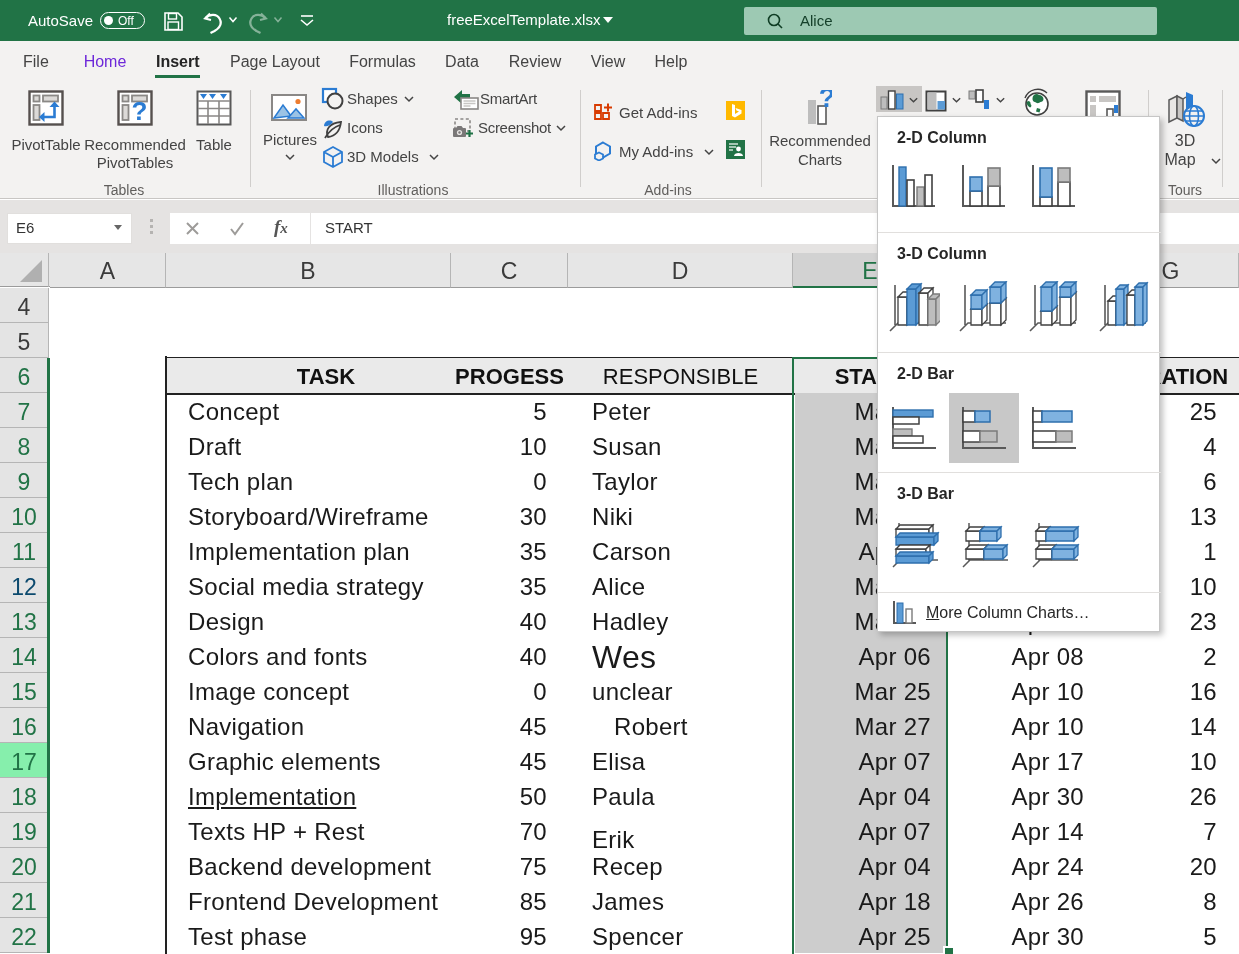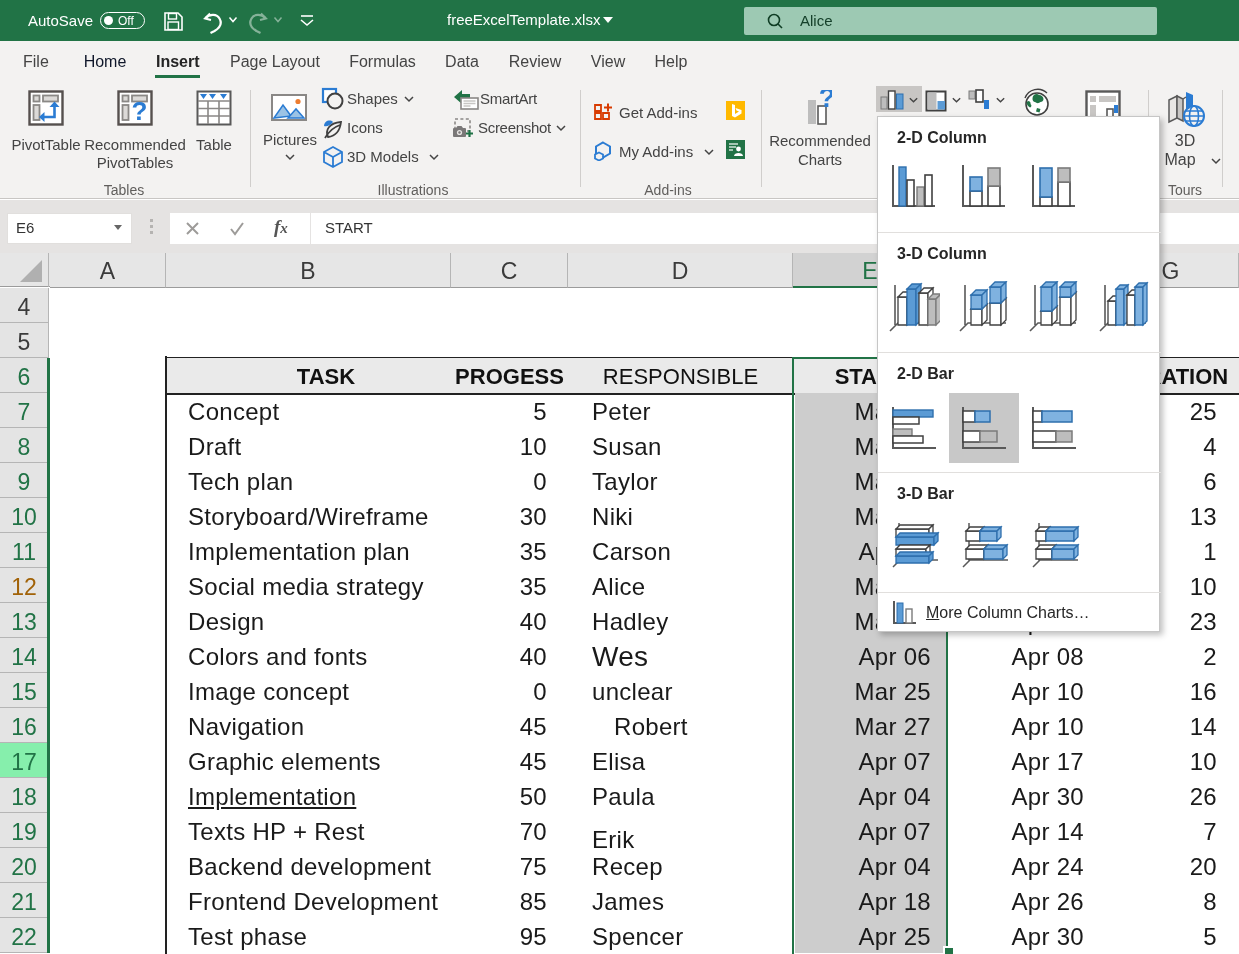--- a/index.html
+++ b/index.html
@@ -41,21 +41,21 @@
 <div class="ab" style="left:744px;top:7px;width:413px;height:28px;background:#9dc9b3;border-radius:2px;">
       <svg class="ab" style="left:22px;top:5px;" width="18" height="18" viewBox="0 0 18 18">
         <circle cx="8" cy="8" r="5.5" fill="none" stroke="#0f3d24" stroke-width="1.6"></circle>
         <path d="M12 12 l4 4" stroke="#0f3d24" stroke-width="1.6"></path>
       </svg>
       <div class="ab" style="left:56px;top:5px;color:#15402a;font-size:15px;">Alice</div>
     </div>
 </div>
 <div class="ab" style="left:0;top:41px;width:1239px;height:43px;background:#f3f2f1;">
 <div class="ab" style="left:23px;top:12px;width:23px;text-align:center;font-size:16px;white-space:nowrap;color:#444;">File</div>
-<div class="ab" style="left:83px;top:12px;width:44px;text-align:center;font-size:16px;white-space:nowrap;color:#0f172a;">Home</div>
+<div class="ab" style="left:83px;top:12px;width:44px;text-align:center;font-size:16px;white-space:nowrap;color:#6d28d9;">Home</div>
 <div class="ab" style="left:156px;top:12px;width:42px;text-align:center;font-size:16px;white-space:nowrap;font-weight:bold;color:#242424;">Insert</div>
 <div class="ab" style="left:230px;top:12px;width:87px;text-align:center;font-size:16px;white-space:nowrap;color:#444;">Page Layout</div>
 <div class="ab" style="left:337px;top:12px;width:91px;text-align:center;font-size:16px;white-space:nowrap;color:#444;">Formulas</div>
 <div class="ab" style="left:444px;top:12px;width:36px;text-align:center;font-size:16px;white-space:nowrap;color:#444;">Data</div>
 <div class="ab" style="left:507px;top:12px;width:56px;text-align:center;font-size:16px;white-space:nowrap;color:#444;">Review</div>
 <div class="ab" style="left:589px;top:12px;width:38px;text-align:center;font-size:16px;white-space:nowrap;color:#444;">View</div>
 <div class="ab" style="left:652px;top:12px;width:38px;text-align:center;font-size:16px;white-space:nowrap;color:#444;">Help</div>
 <div class="ab" style="left:155px;top:34px;width:45px;height:3px;background:#217346;"></div>
 </div>
 <div class="ab" style="left:0;top:84px;width:1239px;height:115px;background:#f3f2f1;border-bottom:1px solid #c8c6c4;">
@@ -252,21 +252,21 @@
 <div class="ab" style="left:948px;top:0;width:155px;height:35px;background:#e6e6e6;border-bottom:1px solid #9b9b9b;border-right:1px solid #b5b5b5;color:#3b3b3b;font-size:23px;text-align:center;line-height:36px;">F</div>
 <div class="ab" style="left:1103px;top:0;width:136px;height:35px;background:#e6e6e6;border-bottom:1px solid #9b9b9b;border-right:1px solid #b5b5b5;color:#3b3b3b;font-size:23px;text-align:center;line-height:36px;">G</div>
 <div class="ab" style="left:0;top:35px;width:49px;height:35px;background:#e4e4e4;border-bottom:1px solid #b5b5b5;border-right:1px solid #b5b5b5;color:#3b3b3b;font-size:23px;text-align:center;line-height:38px;">4</div>
 <div class="ab" style="left:0;top:70px;width:49px;height:35px;background:#e4e4e4;border-bottom:1px solid #b5b5b5;border-right:1px solid #b5b5b5;color:#3b3b3b;font-size:23px;text-align:center;line-height:38px;">5</div>
 <div class="ab" style="left:0;top:105px;width:49px;height:35px;background:#e4e4e4;border-bottom:1px solid #b5b5b5;border-right:1px solid #b5b5b5;color:#217346;font-size:23px;text-align:center;line-height:38px;">6</div>
 <div class="ab" style="left:0;top:140px;width:49px;height:35px;background:#e4e4e4;border-bottom:1px solid #b5b5b5;border-right:1px solid #b5b5b5;color:#217346;font-size:23px;text-align:center;line-height:38px;">7</div>
 <div class="ab" style="left:0;top:175px;width:49px;height:35px;background:#e4e4e4;border-bottom:1px solid #b5b5b5;border-right:1px solid #b5b5b5;color:#217346;font-size:23px;text-align:center;line-height:38px;">8</div>
 <div class="ab" style="left:0;top:210px;width:49px;height:35px;background:#e4e4e4;border-bottom:1px solid #b5b5b5;border-right:1px solid #b5b5b5;color:#217346;font-size:23px;text-align:center;line-height:38px;">9</div>
 <div class="ab" style="left:0;top:245px;width:49px;height:35px;background:#e4e4e4;border-bottom:1px solid #b5b5b5;border-right:1px solid #b5b5b5;color:#217346;font-size:23px;text-align:center;line-height:38px;">10</div>
 <div class="ab" style="left:0;top:280px;width:49px;height:35px;background:#e4e4e4;border-bottom:1px solid #b5b5b5;border-right:1px solid #b5b5b5;color:#217346;font-size:23px;text-align:center;line-height:38px;">11</div>
-<div class="ab" style="left:0;top:315px;width:49px;height:35px;background:#e4e4e4;border-bottom:1px solid #b5b5b5;border-right:1px solid #b5b5b5;color:#a16207;font-size:23px;text-align:center;line-height:38px;">12</div>
+<div class="ab" style="left:0;top:315px;width:49px;height:35px;background:#e4e4e4;border-bottom:1px solid #b5b5b5;border-right:1px solid #b5b5b5;color:#0c4a6e;font-size:23px;text-align:center;line-height:38px;">12</div>
 <div class="ab" style="left:0;top:350px;width:49px;height:35px;background:#e4e4e4;border-bottom:1px solid #b5b5b5;border-right:1px solid #b5b5b5;color:#217346;font-size:23px;text-align:center;line-height:38px;">13</div>
 <div class="ab" style="left:0;top:385px;width:49px;height:35px;background:#e4e4e4;border-bottom:1px solid #b5b5b5;border-right:1px solid #b5b5b5;color:#217346;font-size:23px;text-align:center;line-height:38px;">14</div>
 <div class="ab" style="left:0;top:420px;width:49px;height:35px;background:#e4e4e4;border-bottom:1px solid #b5b5b5;border-right:1px solid #b5b5b5;color:#217346;font-size:23px;text-align:center;line-height:38px;">15</div>
 <div class="ab" style="left:0;top:455px;width:49px;height:35px;background:#e4e4e4;border-bottom:1px solid #b5b5b5;border-right:1px solid #b5b5b5;color:#217346;font-size:23px;text-align:center;line-height:38px;">16</div>
 <div class="ab" style="left:0;top:490px;width:49px;height:35px;background:#86efac;border-bottom:1px solid #b5b5b5;border-right:1px solid #b5b5b5;color:#217346;font-size:23px;text-align:center;line-height:38px;">17</div>
 <div class="ab" style="left:0;top:525px;width:49px;height:35px;background:#e4e4e4;border-bottom:1px solid #b5b5b5;border-right:1px solid #b5b5b5;color:#217346;font-size:23px;text-align:center;line-height:38px;">18</div>
 <div class="ab" style="left:0;top:560px;width:49px;height:35px;background:#e4e4e4;border-bottom:1px solid #b5b5b5;border-right:1px solid #b5b5b5;color:#217346;font-size:23px;text-align:center;line-height:38px;">19</div>
 <div class="ab" style="left:0;top:595px;width:49px;height:35px;background:#e4e4e4;border-bottom:1px solid #b5b5b5;border-right:1px solid #b5b5b5;color:#217346;font-size:23px;text-align:center;line-height:38px;">20</div>
 <div class="ab" style="left:0;top:630px;width:49px;height:35px;background:#e4e4e4;border-bottom:1px solid #b5b5b5;border-right:1px solid #b5b5b5;color:#217346;font-size:23px;text-align:center;line-height:38px;">21</div>
 <div class="ab" style="left:0;top:665px;width:49px;height:35px;background:#e4e4e4;border-bottom:1px solid #b5b5b5;border-right:1px solid #b5b5b5;color:#217346;font-size:23px;text-align:center;line-height:38px;">22</div>
@@ -318,21 +318,21 @@
 <div class="ab" style="left:950px;top:315px;width:134px;text-align:right;height:35px;line-height:38px;font-size:24px;letter-spacing:0.3px;color:#1a1a1a;">Apr 04</div>
 <div class="ab" style="left:1100px;top:315px;width:117px;text-align:right;height:35px;line-height:38px;font-size:24px;letter-spacing:0.3px;color:#1a1a1a;">10</div>
 <div class="ab" style="left:188px;top:350px;height:35px;line-height:38px;font-size:24px;letter-spacing:0.3px;color:#1a1a1a;">Design</div>
 <div class="ab" style="left:400px;top:350px;width:147px;text-align:right;height:35px;line-height:38px;font-size:24px;letter-spacing:0.3px;color:#1a1a1a;">40</div>
 <div class="ab" style="left:592px;top:350px;height:35px;line-height:38px;font-size:24px;letter-spacing:0.3px;color:#1a1a1a;">Hadley</div>
 <div class="ab" style="left:800px;top:350px;width:131px;text-align:right;height:35px;line-height:38px;font-size:24px;letter-spacing:0.3px;color:#1a1a1a;">Mar 30</div>
 <div class="ab" style="left:950px;top:350px;width:134px;text-align:right;height:35px;line-height:38px;font-size:24px;letter-spacing:0.3px;color:#1a1a1a;">Apr 22</div>
 <div class="ab" style="left:1100px;top:350px;width:117px;text-align:right;height:35px;line-height:38px;font-size:24px;letter-spacing:0.3px;color:#1a1a1a;">23</div>
 <div class="ab" style="left:188px;top:385px;height:35px;line-height:38px;font-size:24px;letter-spacing:0.3px;color:#1a1a1a;">Colors and fonts</div>
 <div class="ab" style="left:400px;top:385px;width:147px;text-align:right;height:35px;line-height:38px;font-size:24px;letter-spacing:0.3px;color:#1a1a1a;">40</div>
-<div class="ab" style="left:592px;top:385px;height:35px;line-height:38px;font-size:28px;letter-spacing:0.3px;color:#1a1a1a;">Wes</div>
+<div class="ab" style="left:592px;top:385px;height:35px;line-height:38px;font-size:32px;letter-spacing:0.3px;color:#1a1a1a;">Wes</div>
 <div class="ab" style="left:800px;top:385px;width:131px;text-align:right;height:35px;line-height:38px;font-size:24px;letter-spacing:0.3px;color:#1a1a1a;">Apr 06</div>
 <div class="ab" style="left:950px;top:385px;width:134px;text-align:right;height:35px;line-height:38px;font-size:24px;letter-spacing:0.3px;color:#1a1a1a;">Apr 08</div>
 <div class="ab" style="left:1100px;top:385px;width:117px;text-align:right;height:35px;line-height:38px;font-size:24px;letter-spacing:0.3px;color:#1a1a1a;">2</div>
 <div class="ab" style="left:188px;top:420px;height:35px;line-height:38px;font-size:24px;letter-spacing:0.3px;color:#1a1a1a;">Image concept</div>
 <div class="ab" style="left:400px;top:420px;width:147px;text-align:right;height:35px;line-height:38px;font-size:24px;letter-spacing:0.3px;color:#1a1a1a;">0</div>
 <div class="ab" style="left:592px;top:420px;height:35px;line-height:38px;font-size:24px;letter-spacing:0.3px;color:#1a1a1a;">unclear</div>
 <div class="ab" style="left:800px;top:420px;width:131px;text-align:right;height:35px;line-height:38px;font-size:24px;letter-spacing:0.3px;color:#1a1a1a;">Mar 25</div>
 <div class="ab" style="left:950px;top:420px;width:134px;text-align:right;height:35px;line-height:38px;font-size:24px;letter-spacing:0.3px;color:#1a1a1a;">Apr 10</div>
 <div class="ab" style="left:1100px;top:420px;width:117px;text-align:right;height:35px;line-height:38px;font-size:24px;letter-spacing:0.3px;color:#1a1a1a;">16</div>
 <div class="ab" style="left:188px;top:455px;height:35px;line-height:38px;font-size:24px;letter-spacing:0.3px;color:#1a1a1a;">Navigation</div>

